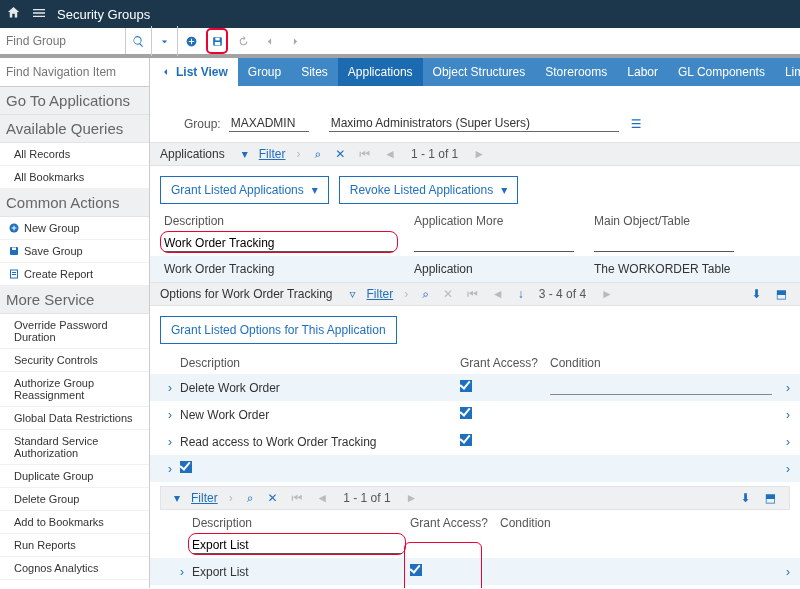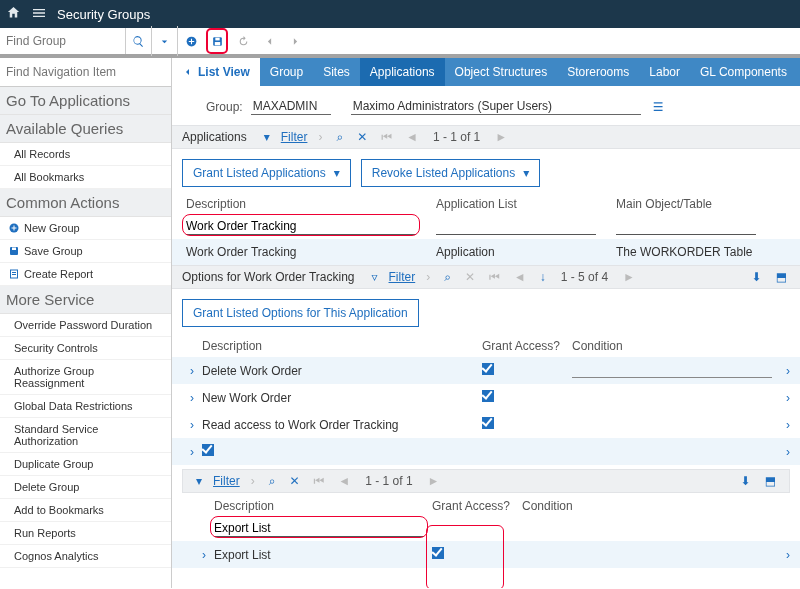--- a/index.html
+++ b/index.html
@@ -16,37 +16,37 @@
   .find-grp input { border:none; outline:none; width:100%; font-size:12px; }
   .tbtn { width:26px; height:30px; display:flex; align-items:center; justify-content:center; color:#1f6fbf; cursor:pointer; }
   .tbtn.sep { border-right:1px solid #ccc; }
   .tbtn svg { width:13px; height:13px; fill:#1f6fbf; }
   .tbtn.grey svg { fill:#aaa; }
   .red-ring { position:relative; }
   .red-ring::after { content:''; position:absolute; inset:2px; border:2px solid #e03; border-radius:5px; pointer-events:none;}
 
   
   .main { display:flex; }
-  .side { width:172px; border-right:1px solid #ccc; min-height: 530px;}
+  .side { width:150px; border-right:1px solid #ccc; min-height: 530px;}
   .side input.nav { width:100%; border:none; border-bottom:1px solid #ccc; padding:7px 6px; font-size:12px; outline:none;}
   .shead { background:#eef0f2; color:#666; font-size:15px; padding:5px 6px; border-bottom:1px solid #e3e3e3;}
   .sitem { padding:5px 6px 5px 8px; font-size:11px; color:#333; border-bottom:1px solid #f0f0f0; cursor:pointer; display:flex; align-items:center; gap:4px;}
   .sitem.indent { padding-left:14px; }
   .sitem .ico { width:12px; height:12px; display:inline-flex; align-items:center; justify-content:center;}
   .sitem .ico svg { width:12px; height:12px; fill:#1f6fbf;}
   .content { flex:1; overflow:hidden; }
 
   
   .tabs { background:#3f88c5; display:flex; height:28px; align-items:stretch; color:#fff; font-size:12px;}
   .tabs .tab { padding:0 10px; display:flex; align-items:center; cursor:pointer; white-space:nowrap;}
   .tabs .tab.lv { background:#fff; color:#1f6fbf; font-weight:600; gap:4px;}
   .tabs .tab.active { background:#1c6bb0; }
 
   
-  .grp-row { display:flex; align-items:center; gap:8px; padding:12px 16px 10px 34px; }
+  .grp-row { display:flex; align-items:center; gap:8px; padding:12px 16px 10px 34px;margin-top:17px; }
   .grp-row .lbl { color:#555; }
   .grp-row .val { border-bottom:1px solid #666; min-width:80px; padding:1px 2px;}
   .grp-row .val2 { border-bottom:1px solid #666; min-width:290px; padding:1px 2px; margin-left:12px;}
   .bookicon { color:#1f6fbf; margin-left:4px;}
 
   
   .secbar { background:#eef0f2; display:flex; align-items:center; padding:4px 10px; gap:8px; font-size:12px; border-top:1px solid #e1e3e6; border-bottom:1px solid #e1e3e6;}
   .secbar .name { color:#333; margin-right:6px;}
   .secbar .flt { color:#1f6fbf; text-decoration:underline; cursor:pointer; }
   .secbar .ico { color:#1f6fbf; padding:0 3px;}
@@ -270,21 +270,21 @@
           <span>▾</span>
         </button>
       <button class="obtn">
           <span>Revoke Listed Applications</span>
           <span>▾</span>
         </button>
     </div>
 
     <div class="colh">
       <div class="c1">Description</div>
-      <div class="c2">Application List</div>
+      <div class="c2">Application More</div>
       <div class="c3">Main Object/Table</div>
     </div>
     <div class="inprow">
       <div class="c1"><span class="redbox"><input value="Work Order Tracking" style=""></span></div>
       <div class="c2"><input style=""></div>
       <div class="c3"><input style=""></div>
     </div>
     <div class="datarow">
       <div class="c1">Work Order Tracking</div>
       <div class="c2">Application</div>
@@ -294,21 +294,21 @@
     <div class="secbar">
       <span class="name">Options for Work Order Tracking</span>
       <span class="ico">▿</span>
       <span class="flt">Filter</span>
       <span class="ico grey">›</span>
       <span class="ico">⌕</span>
       <span class="ico grey">✕</span>
       <span class="ico grey">⏮</span>
       <span class="ico grey">◄</span>
       <span class="ico" style="color:#1f6fbf">↓</span>
-      <span class="count">1 - 5 of 4</span>
+      <span class="count">3 - 4 of 4</span>
       <span class="ico grey">►</span>
       <span class="spacer"></span>
       <span class="ico">⬇</span>
       <span class="ico">⬒</span>
     </div>
 
     <div class="btns">
         <button class="obtn">
           <span>Grant Listed Options for This Application</span>
         </button>

